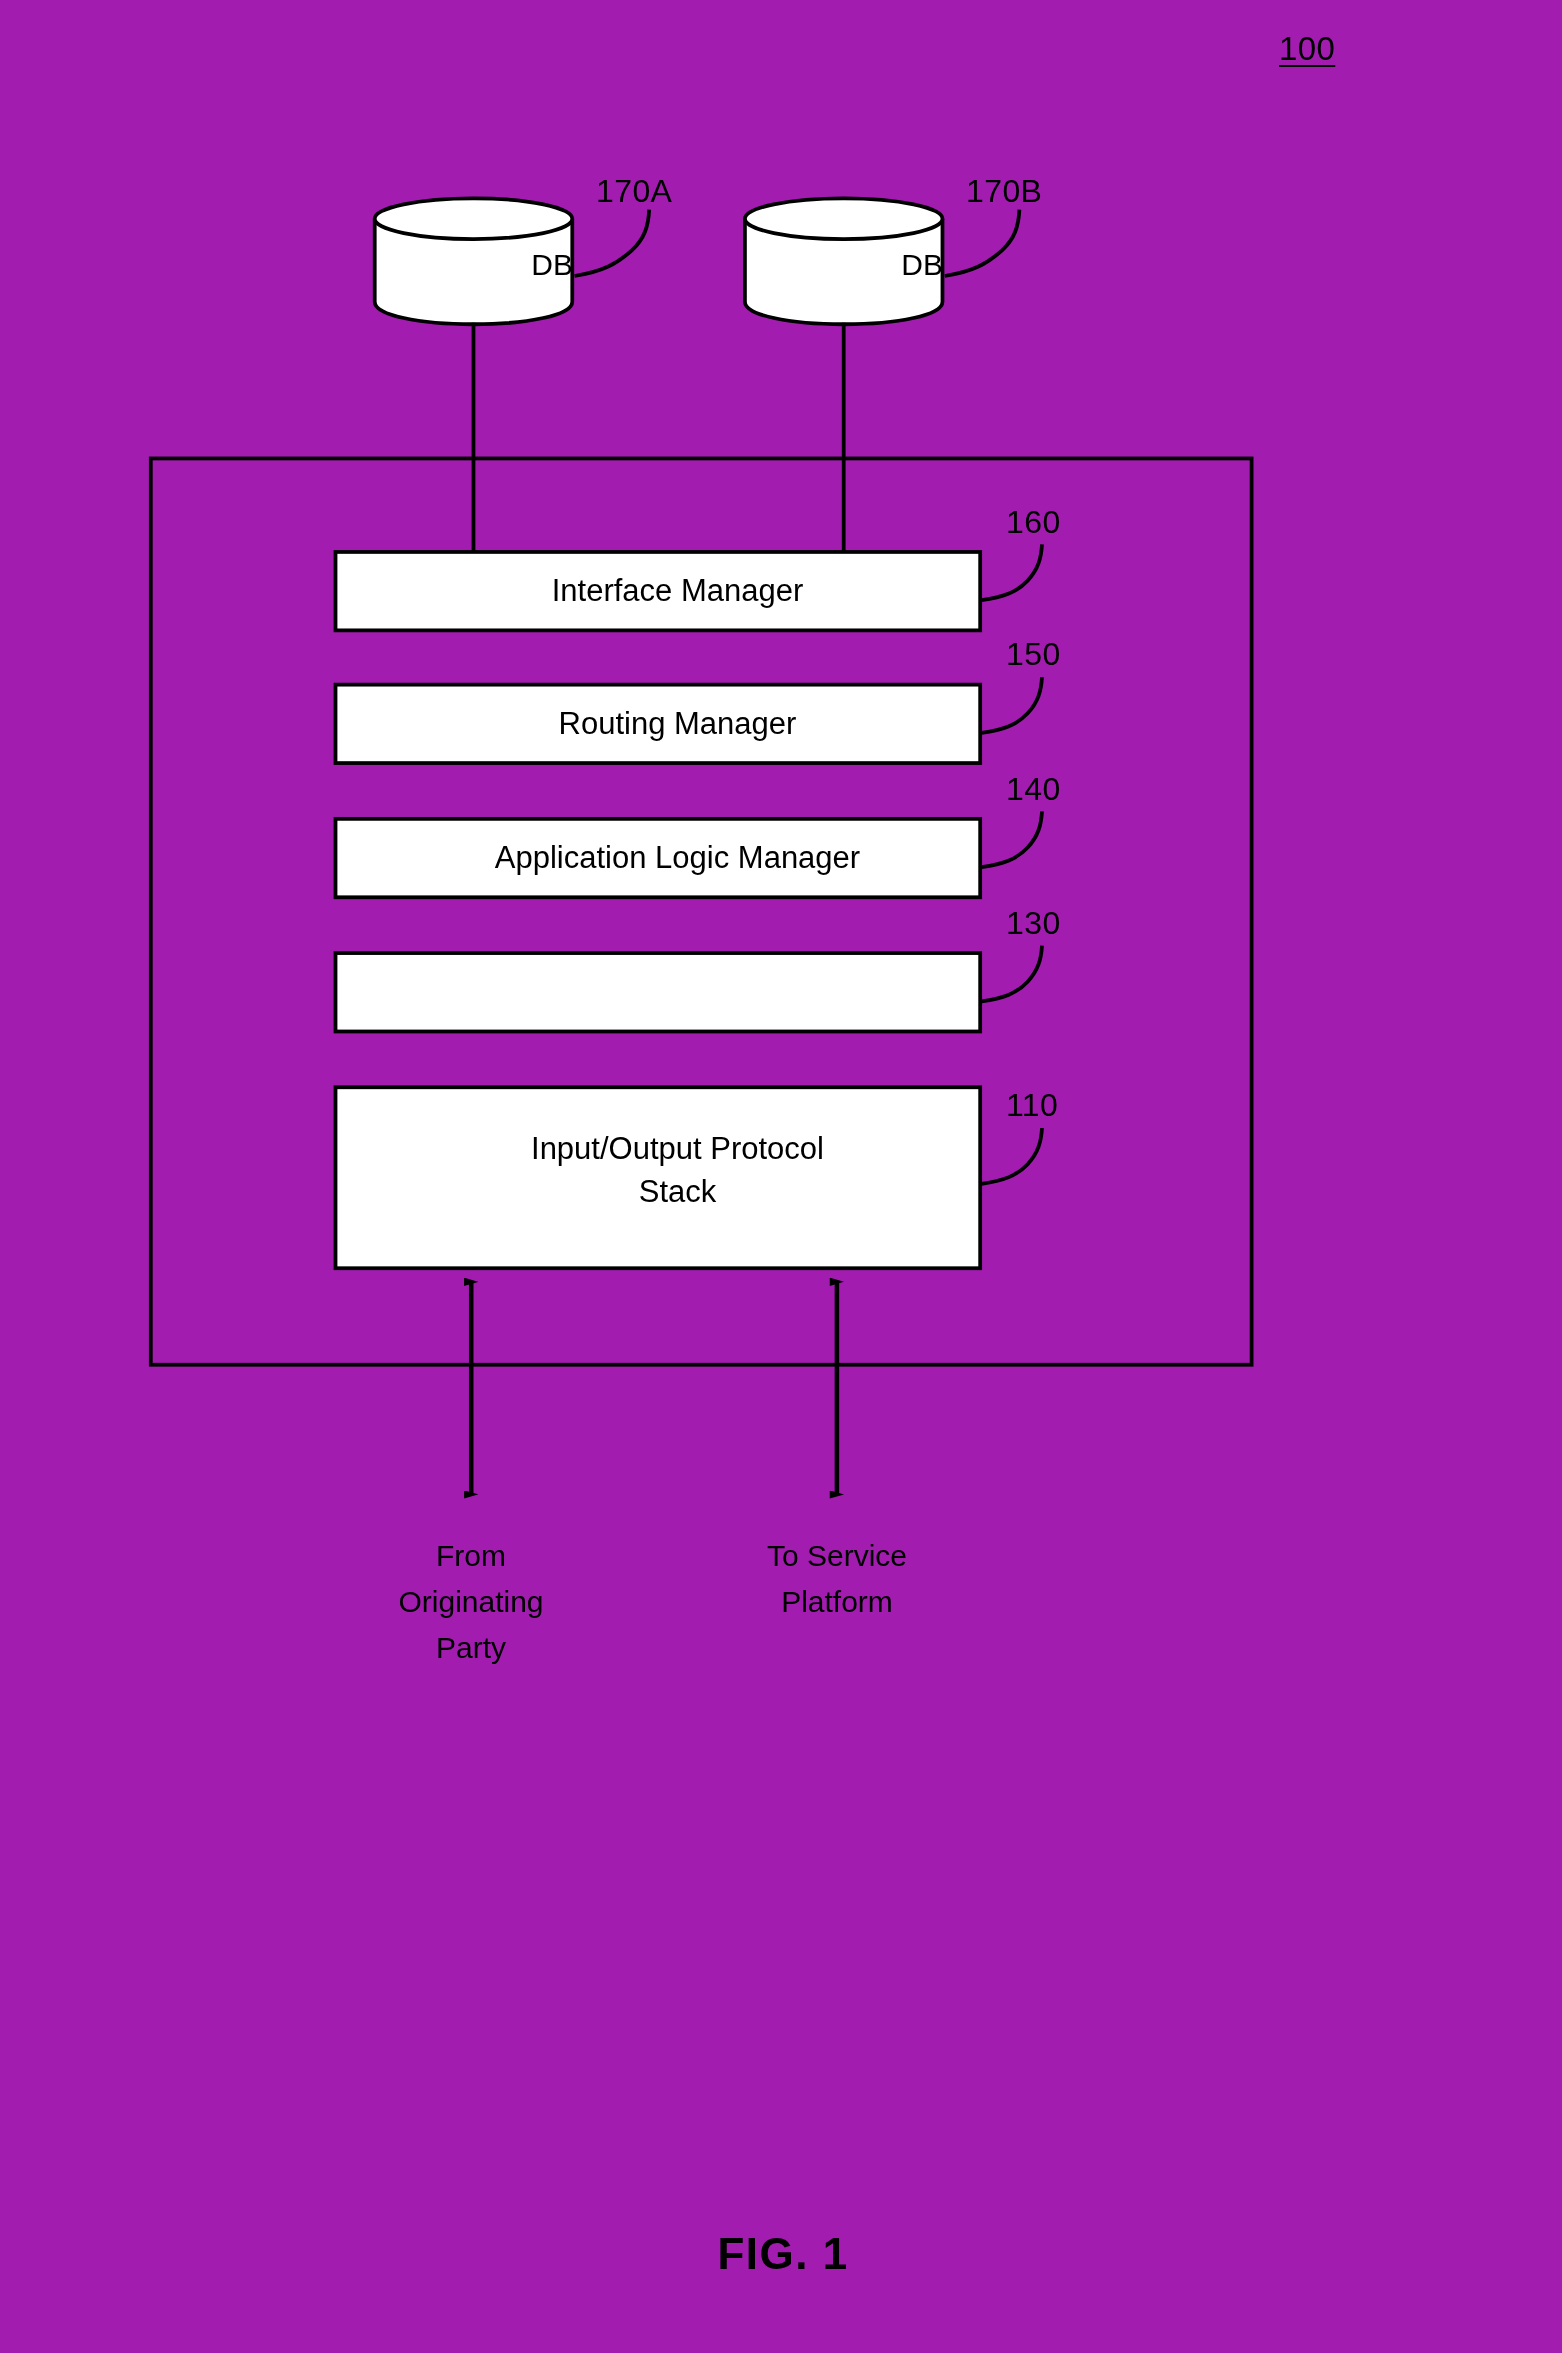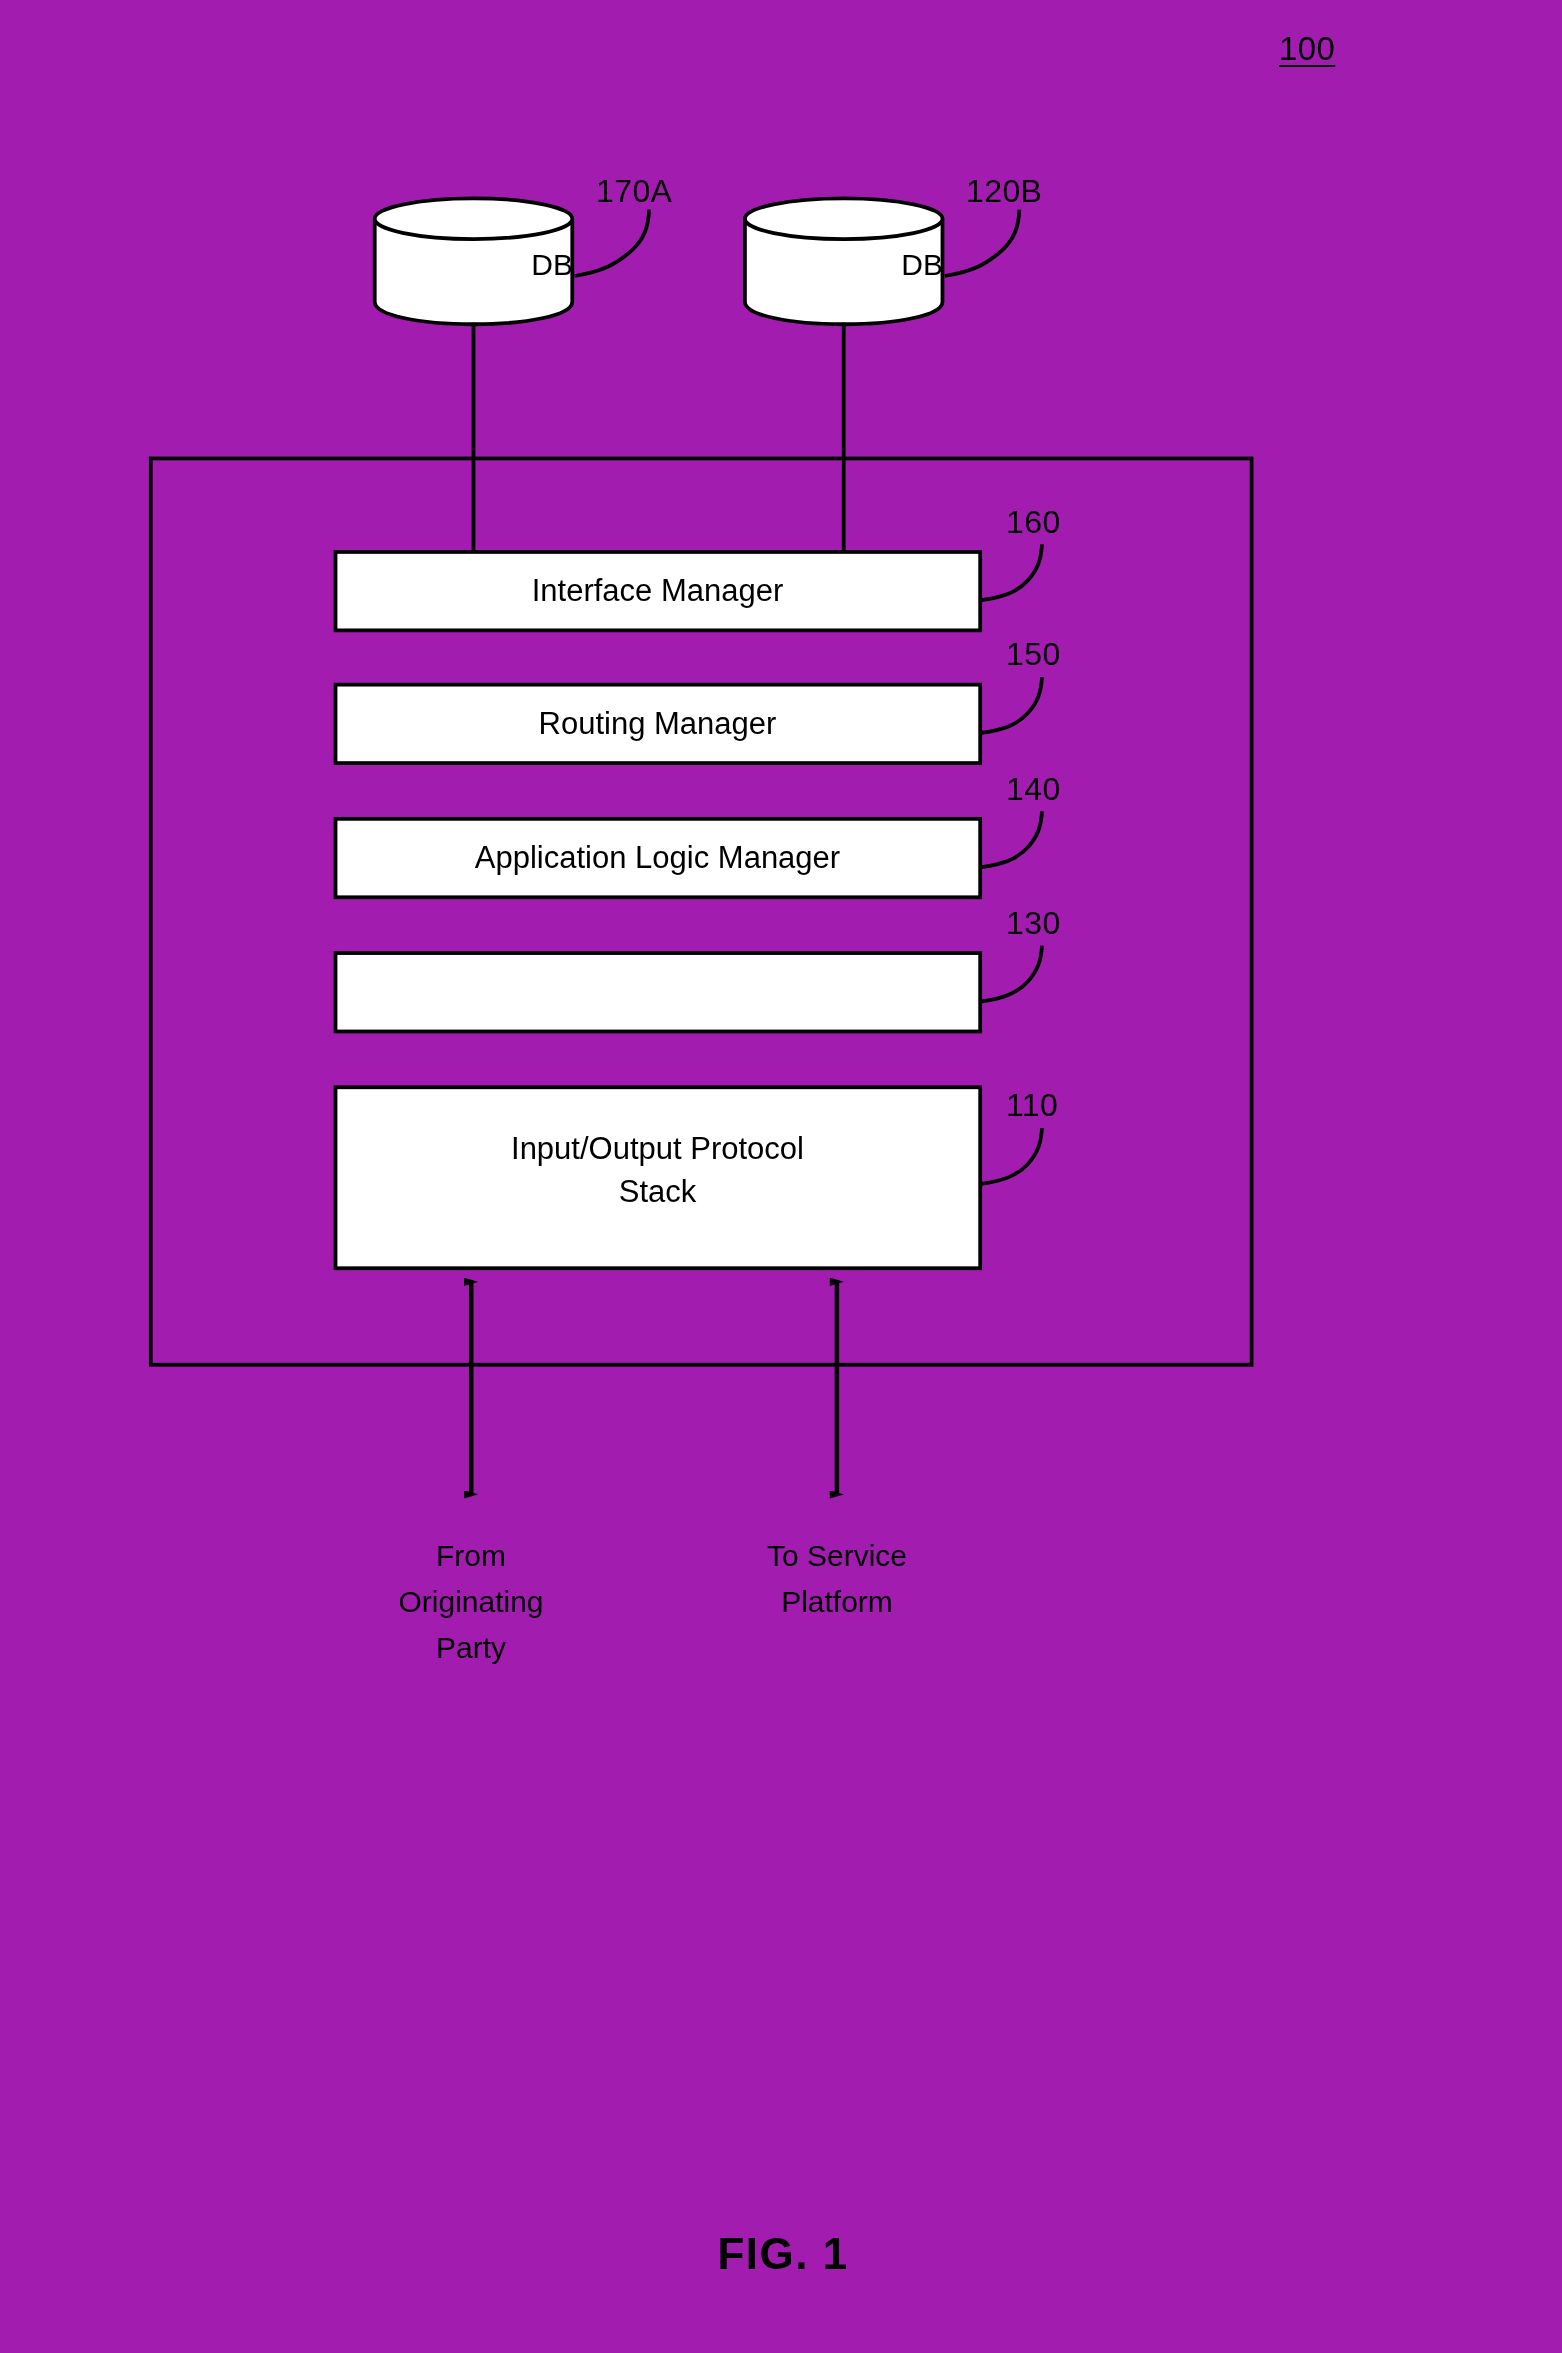--- a/index.html
+++ b/index.html
@@ -49,20 +49,21 @@
   
   .db-label {
     font-size: 30px;
     text-align: right;
   }
   
   .block-label {
     font-size: 31px;
     text-align: center;
     width: 100%;
+    padding-left: 20px;
   }
   
   .endpoint-label {
     font-size: 30px;
     text-align: center;
   }
   
   .fig-caption {
     font-size: 44px;
     font-weight: bold;
@@ -121,21 +122,21 @@
     <line x1="625" y1="1700" x2="625" y2="1982" stroke="#000000" stroke-width="6" marker-start="url(#arrow-up)" marker-end="url(#arrow-down)"></line>
     <line x1="1110" y1="1700" x2="1110" y2="1982" stroke="#000000" stroke-width="6" marker-start="url(#arrow-up)" marker-end="url(#arrow-down)"></line>
   </svg>
 
   <div class="txt fig-num" style="left:1279px; top:30px;">100</div>
 
   <div class="txt db-label" style="left:375px; top:247px; width:198px;">DB</div>
   <div class="txt ref-num" style="left:596px; top:173px;">170A</div>
 
   <div class="txt db-label" style="left:745px; top:247px; width:198px;">DB</div>
-  <div class="txt ref-num" style="left:966px; top:173px;">120B</div>
+  <div class="txt ref-num" style="left:966px; top:173px;">170B</div>
 
   <div class="txt block-label" style="left:335px; top:573px; width:645px;">Interface Manager</div>
   <div class="txt ref-num" style="left:1006px; top:504px;">160</div>
 
   <div class="txt block-label" style="left:335px; top:706px; width:645px;">Routing Manager</div>
   <div class="txt ref-num" style="left:1006px; top:636px;">150</div>
 
   <div class="txt block-label" style="left:335px; top:840px; width:645px;">Application Logic Manager</div>
   <div class="txt ref-num" style="left:1006px; top:771px;">140</div>
 

